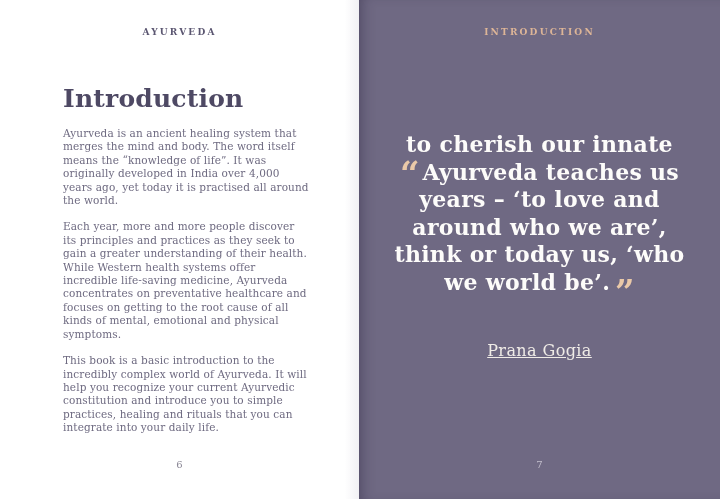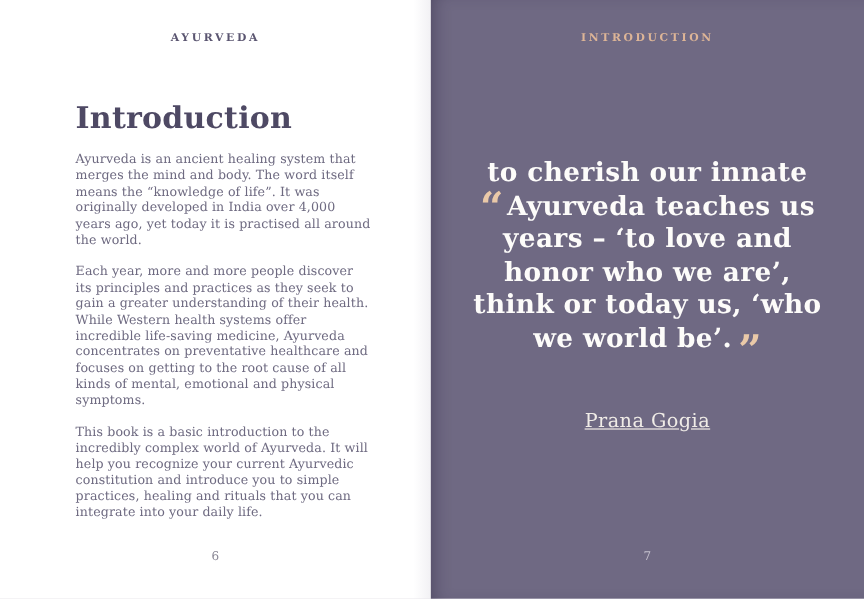--- a/index.html
+++ b/index.html
@@ -152,21 +152,21 @@
     <div class="page-num-left">6</div>
   </div>
 
   <div class="page-right">
     <div class="running-head-right">INTRODUCTION</div>
 
     <div class="quote-block">
       <div class="quote-line">to cherish our innate</div>
       <div class="quote-line"><span class="open-quote">“</span><span>Ayurveda teaches us</span></div>
       <div class="quote-line">years – ‘to love and</div>
-      <div class="quote-line">honor who we are’,</div>
+      <div class="quote-line">around who we are’,</div>
       <div class="quote-line">think or today us, ‘who</div>
       <div class="quote-line"><span>we world be’.</span><span class="close-quote">”</span></div>
     </div>
 
     <div class="attribution">Prana Gogia</div>
     <div class="page-num-right">7</div>
   </div>
 
 </div>
 

